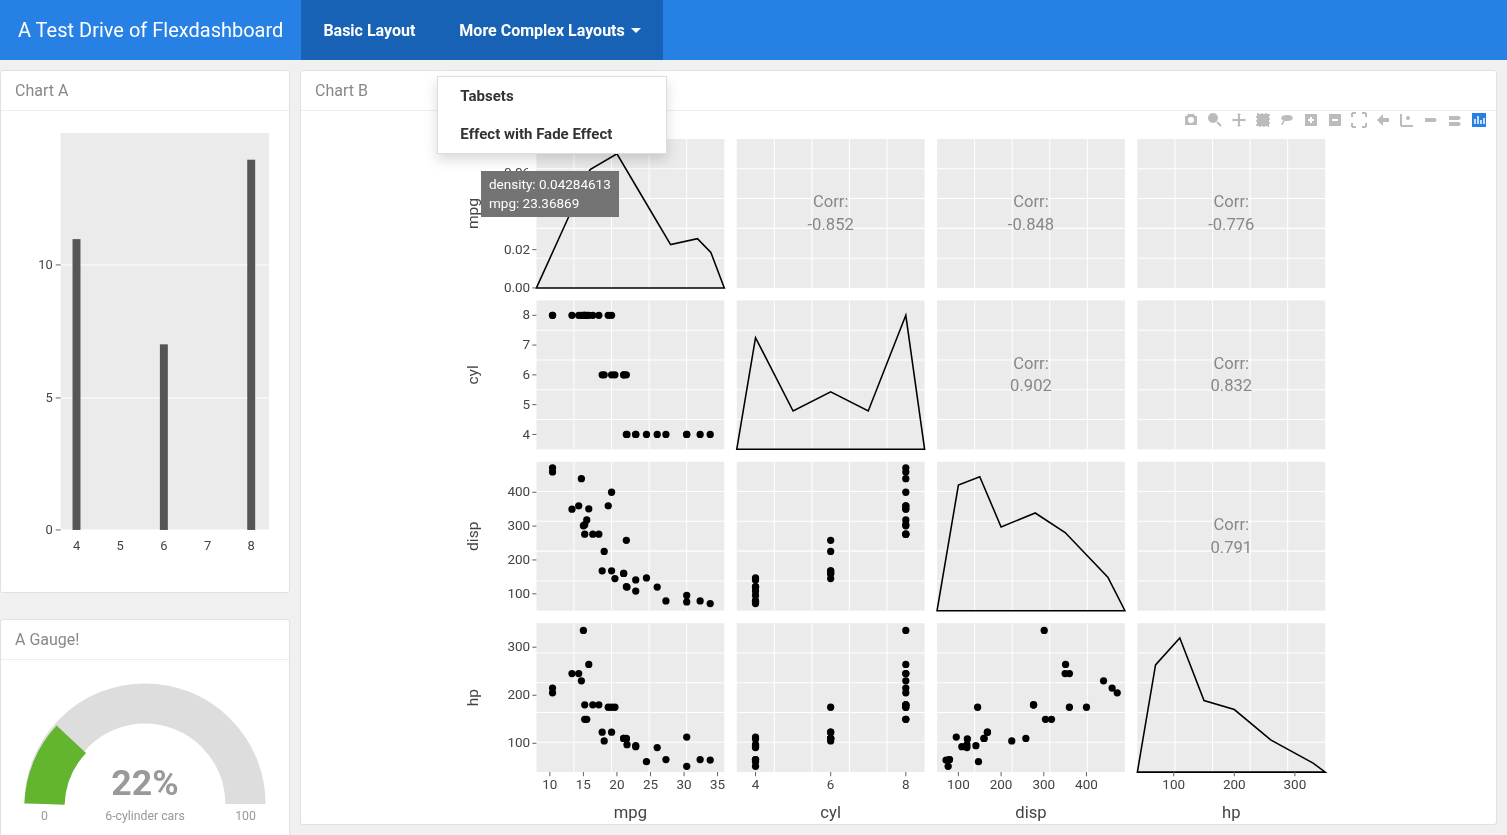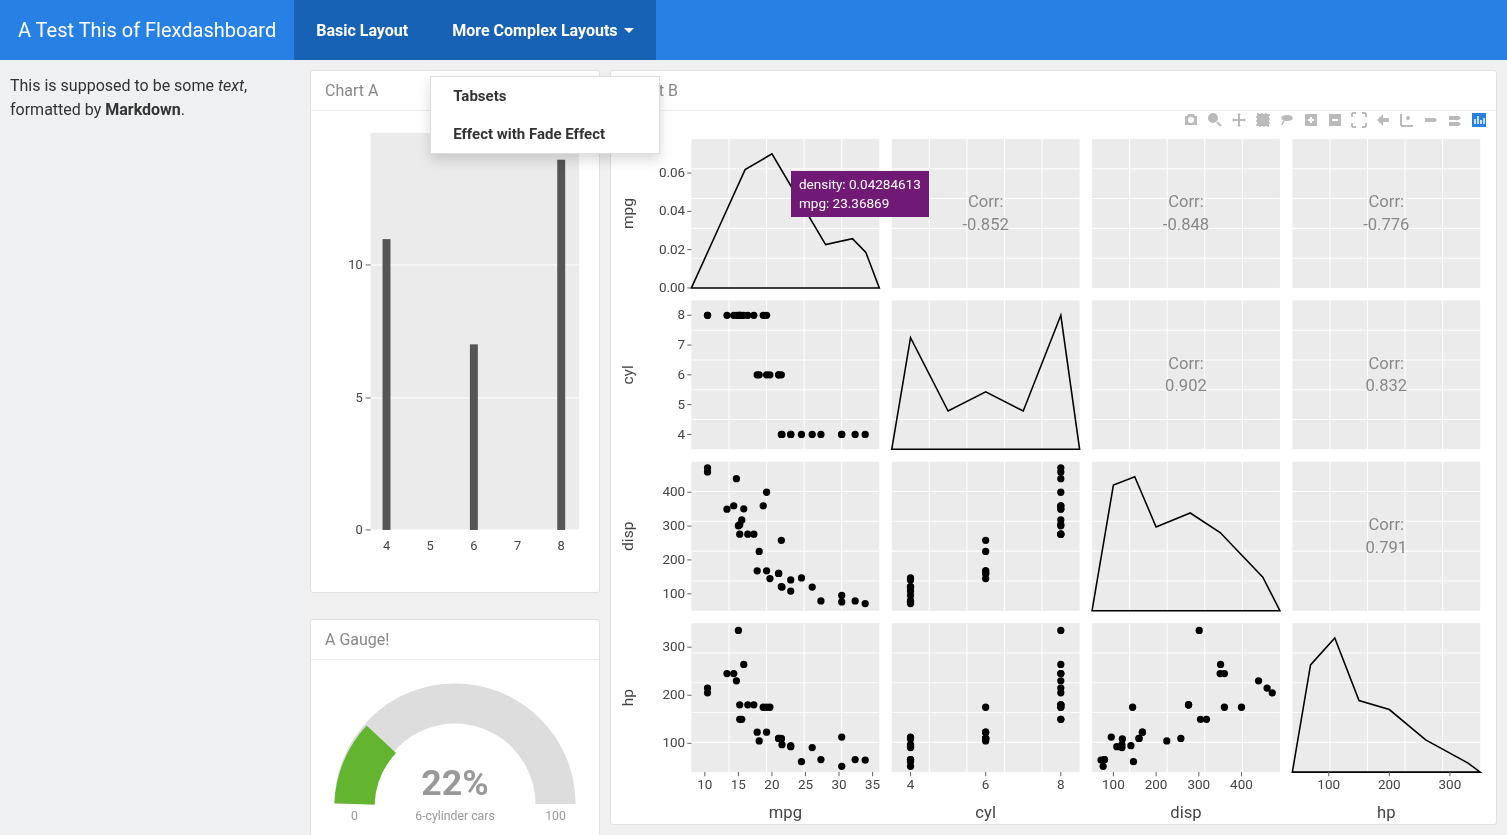--- a/index.html
+++ b/index.html
@@ -153,52 +153,47 @@
 .facet-grid { stroke: #fff; stroke-width: 1; }
 .density-line { fill: none; stroke: #000; stroke-width: 1.5; }
 .scatter-pt { fill: #000; }
 .corr-text { font-size: 16px; fill: #888; text-anchor: middle; }
 .axis-txt { font-size: 13px; fill: #444; }
 .strip-txt { font-size: 16px; fill: #444; text-anchor: middle; }
 .rot-label { font-size: 15px; fill: #444; text-anchor: middle; }
 
 .tooltip {
   position: absolute;
-  background: #701a75;
+  background: #737373;
   color: #fff;
   font-size: 13.5px;
   padding: 4px 8px;
   line-height: 1.4;
   z-index: 20;
 }
 </style>
 </head>
 <body>
 
 <div class="navbar">
-  <div class="navbar-title">A Test This of Flexdashboard</div>
+  <div class="navbar-title">A Test Drive of Flexdashboard</div>
   <div class="nav-tabs">
     <div class="nav-tab active">Basic Layout</div>
     <div class="nav-tab open">
       <span>More Complex Layouts</span>
       <span class="caret"></span>
       <div class="dropdown">
         <div class="dropdown-item">Tabsets</div>
         <div class="dropdown-item">Effect with Fade Effect</div>
       </div>
     </div>
   </div>
 </div>
 
 <div class="layout">
-  <div class="sidebar">
-    <p>
-      <span>This is supposed to be some </span><em>text</em><span>, formatted by </span><strong>Markdown</strong><span>.</span>
-    </p>
-  </div>
 
   <div class="main">
     <div class="col col-left">
       <div class="card" style="flex:1.15">
         <div class="card-header">Chart A</div>
         <div class="card-body chartA">
           <svg viewBox="0 0 270 460">
             <rect class="panel-bg" x="50" y="10" width="210" height="400"></rect>
 
             <line class="grid-line" x1="50" y1="410" x2="260" y2="410"></line>

